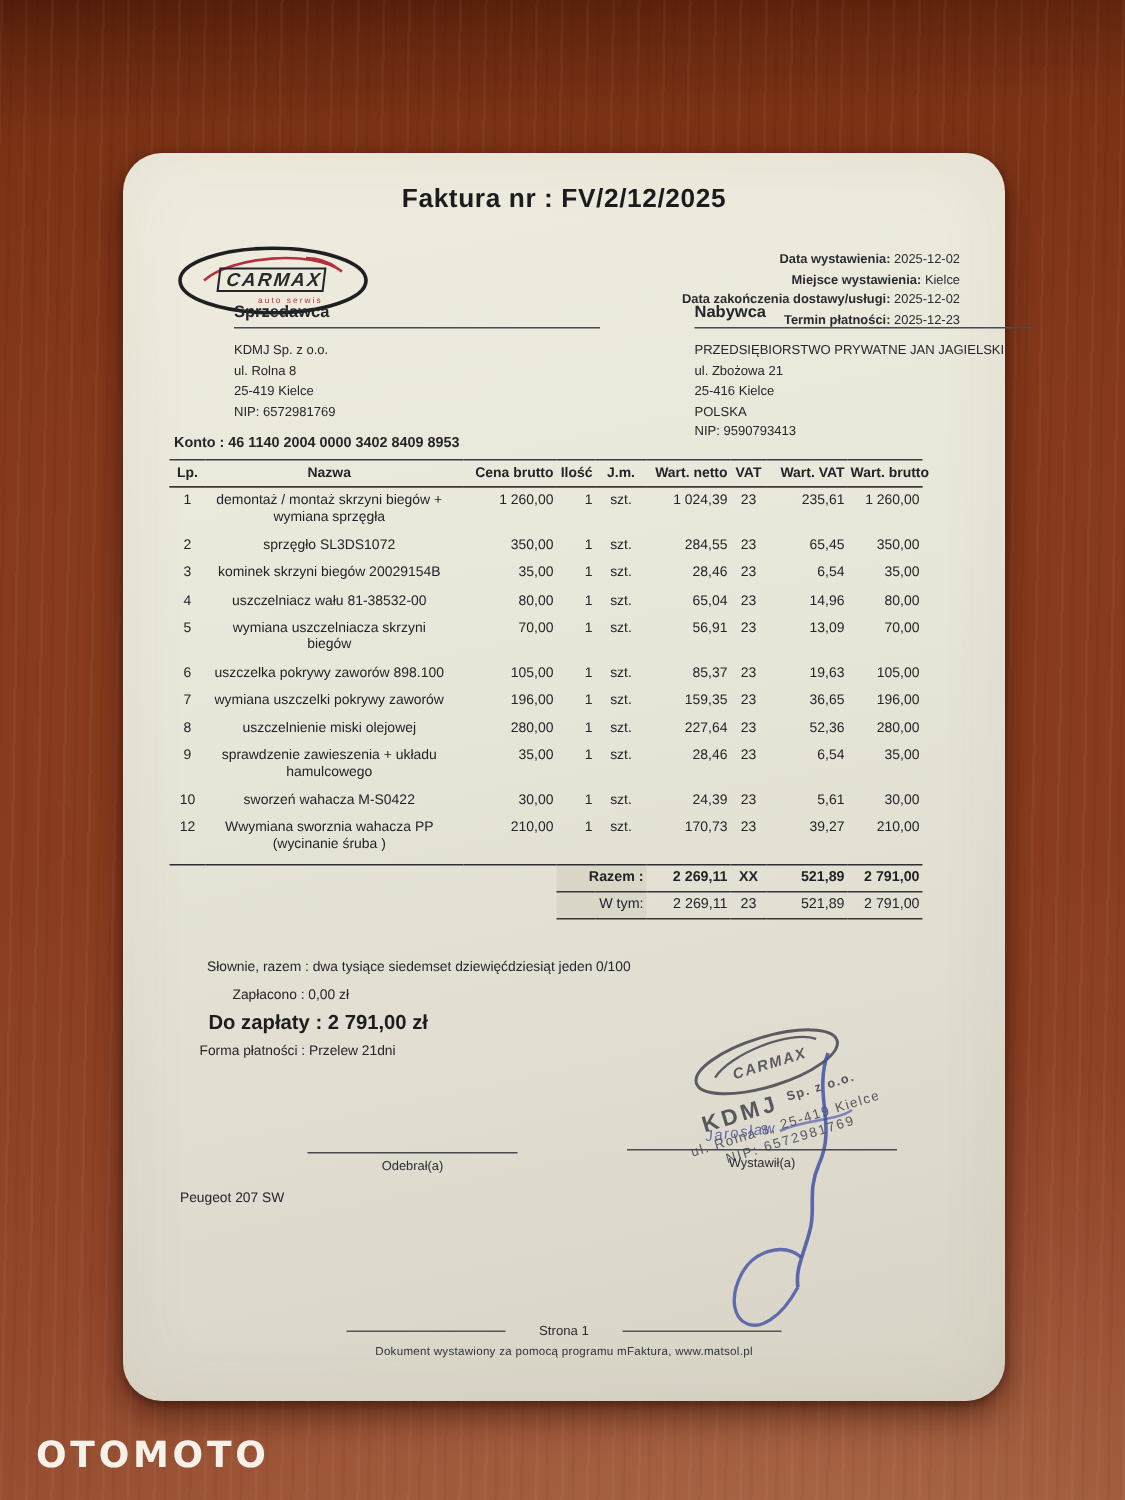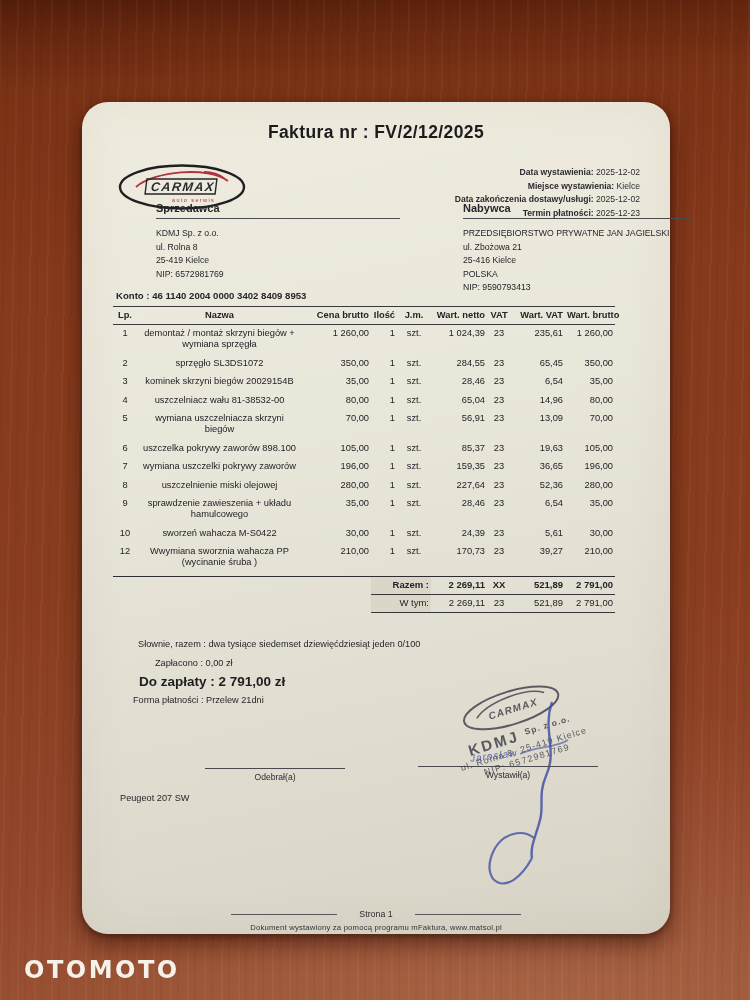--- a/index.html
+++ b/index.html
@@ -54,21 +54,21 @@
     transform:rotate(-17deg);color:#45454f;opacity:.88;}
   .stamp-oval{display:block;margin:0 auto 1px;}
   .stamp-l1{font-size:15px;font-weight:bold;letter-spacing:2.5px;white-space:nowrap;}
   .stamp-l1 .sfx{font-size:8.5px;font-weight:bold;letter-spacing:1px;vertical-align:4px;}
   .stamp-l2{font-size:9px;letter-spacing:1.1px;white-space:nowrap;margin-top:1px;}
   .stamp-l3{font-size:9px;letter-spacing:1.3px;margin-top:1px;}
   .handwritten{position:absolute;left:388px;top:648px;font-size:10px;font-style:italic;
     color:#3f4da0;transform:rotate(-7deg);opacity:.8;letter-spacing:1px;}
   .scribble{position:absolute;left:378px;top:594px;}
   .vehicle{position:absolute;left:38px;top:691px;font-size:9.2px;}
-  .footer{position:absolute;left:0;top:780px;width:100%;text-align:center;margin-top:27px;}
+  .footer{position:absolute;left:0;top:780px;width:100%;text-align:center;}
   .page-row{display:flex;align-items:center;justify-content:center;gap:22px;font-size:8.8px;color:#2c2c30;}
   .fline{display:inline-block;width:106px;border-top:1.1px solid #55555a;}
   .note{margin-top:4px;font-size:7.7px;color:#333338;letter-spacing:.2px;}
   .watermark{position:absolute;left:12px;top:956px;font-size:24px;font-weight:800;
     color:#f6f2ea;letter-spacing:2.5px;font-family:"DejaVu Sans","Liberation Sans",sans-serif;margin-left:12px;}
 </style>
 </head>
 <body>
 
 <div class="scene">

